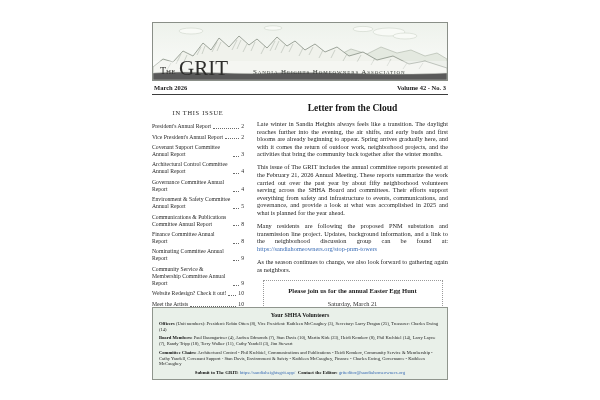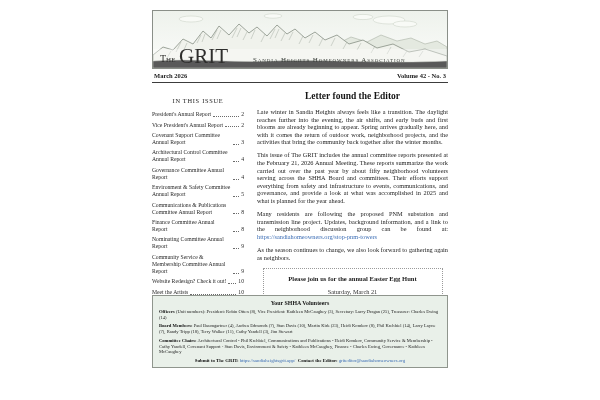--- a/index.html
+++ b/index.html
@@ -7,21 +7,21 @@
     width: 600px; height: 400px;
     background: #ffffff;
     overflow: hidden;
     font-family: "Liberation Serif", serif;
     color: #222;
   }
   .page {
     position: relative;
     width: 296px;
     height: 376px;
-    margin: 0 auto;
+    margin: 12px auto;
     padding-top: 10px;
     box-sizing: border-box;
   }
   
   .banner {
     width: 294px; height: 57px;
     border: 1px solid #8a8f88;
     display: block;
   }
   .dateline {
@@ -237,21 +237,21 @@
         <div class="toc-item">
           <span class="toc-label">Meet the Artists</span>
           <span class="toc-dots"></span>
           <span class="toc-page">10</span>
         </div>
       </div>
 
     </aside>
 
     <main class="main-col">
-      <h1 class="letter-title">Letter found the Editor</h1>
+      <h1 class="letter-title">Letter from the Cloud</h1>
       <p>Late winter in Sandia Heights always feels like a transition. The daylight reaches further into the evening, the air shifts, and early buds and first blooms are already beginning to appear. Spring arrives gradually here, and with it comes the return of outdoor work, neighborhood projects, and the activities that bring the community back together after the winter months.</p>
       <p>This issue of The GRIT includes the annual committee reports presented at the February 21, 2026 Annual Meeting. These reports summarize the work carried out over the past year by about fifty neighborhood volunteers serving across the SHHA Board and committees. Their efforts support everything from safety and infrastructure to events, communications, and governance, and provide a look at what was accomplished in 2025 and what is planned for the year ahead.</p>
       <p><span>Many residents are following the proposed PNM substation and transmission line project. Updates, background information, and a link to the neighborhood discussion group can be found at: </span><a class="link" href="#">https://sandiahomeowners.org/stop-pnm-towers</a></p>
       <p>As the season continues to change, we also look forward to gathering again as neighbors.</p>
 
       <div class="event-box">
         <div class="event-title">Please join us for the annual Easter Egg Hunt</div>
         <div class="event-line">Saturday, March 21</div>
         <div class="event-line">Little Cloud Park</div>
         <div class="event-line">10 am</div>

